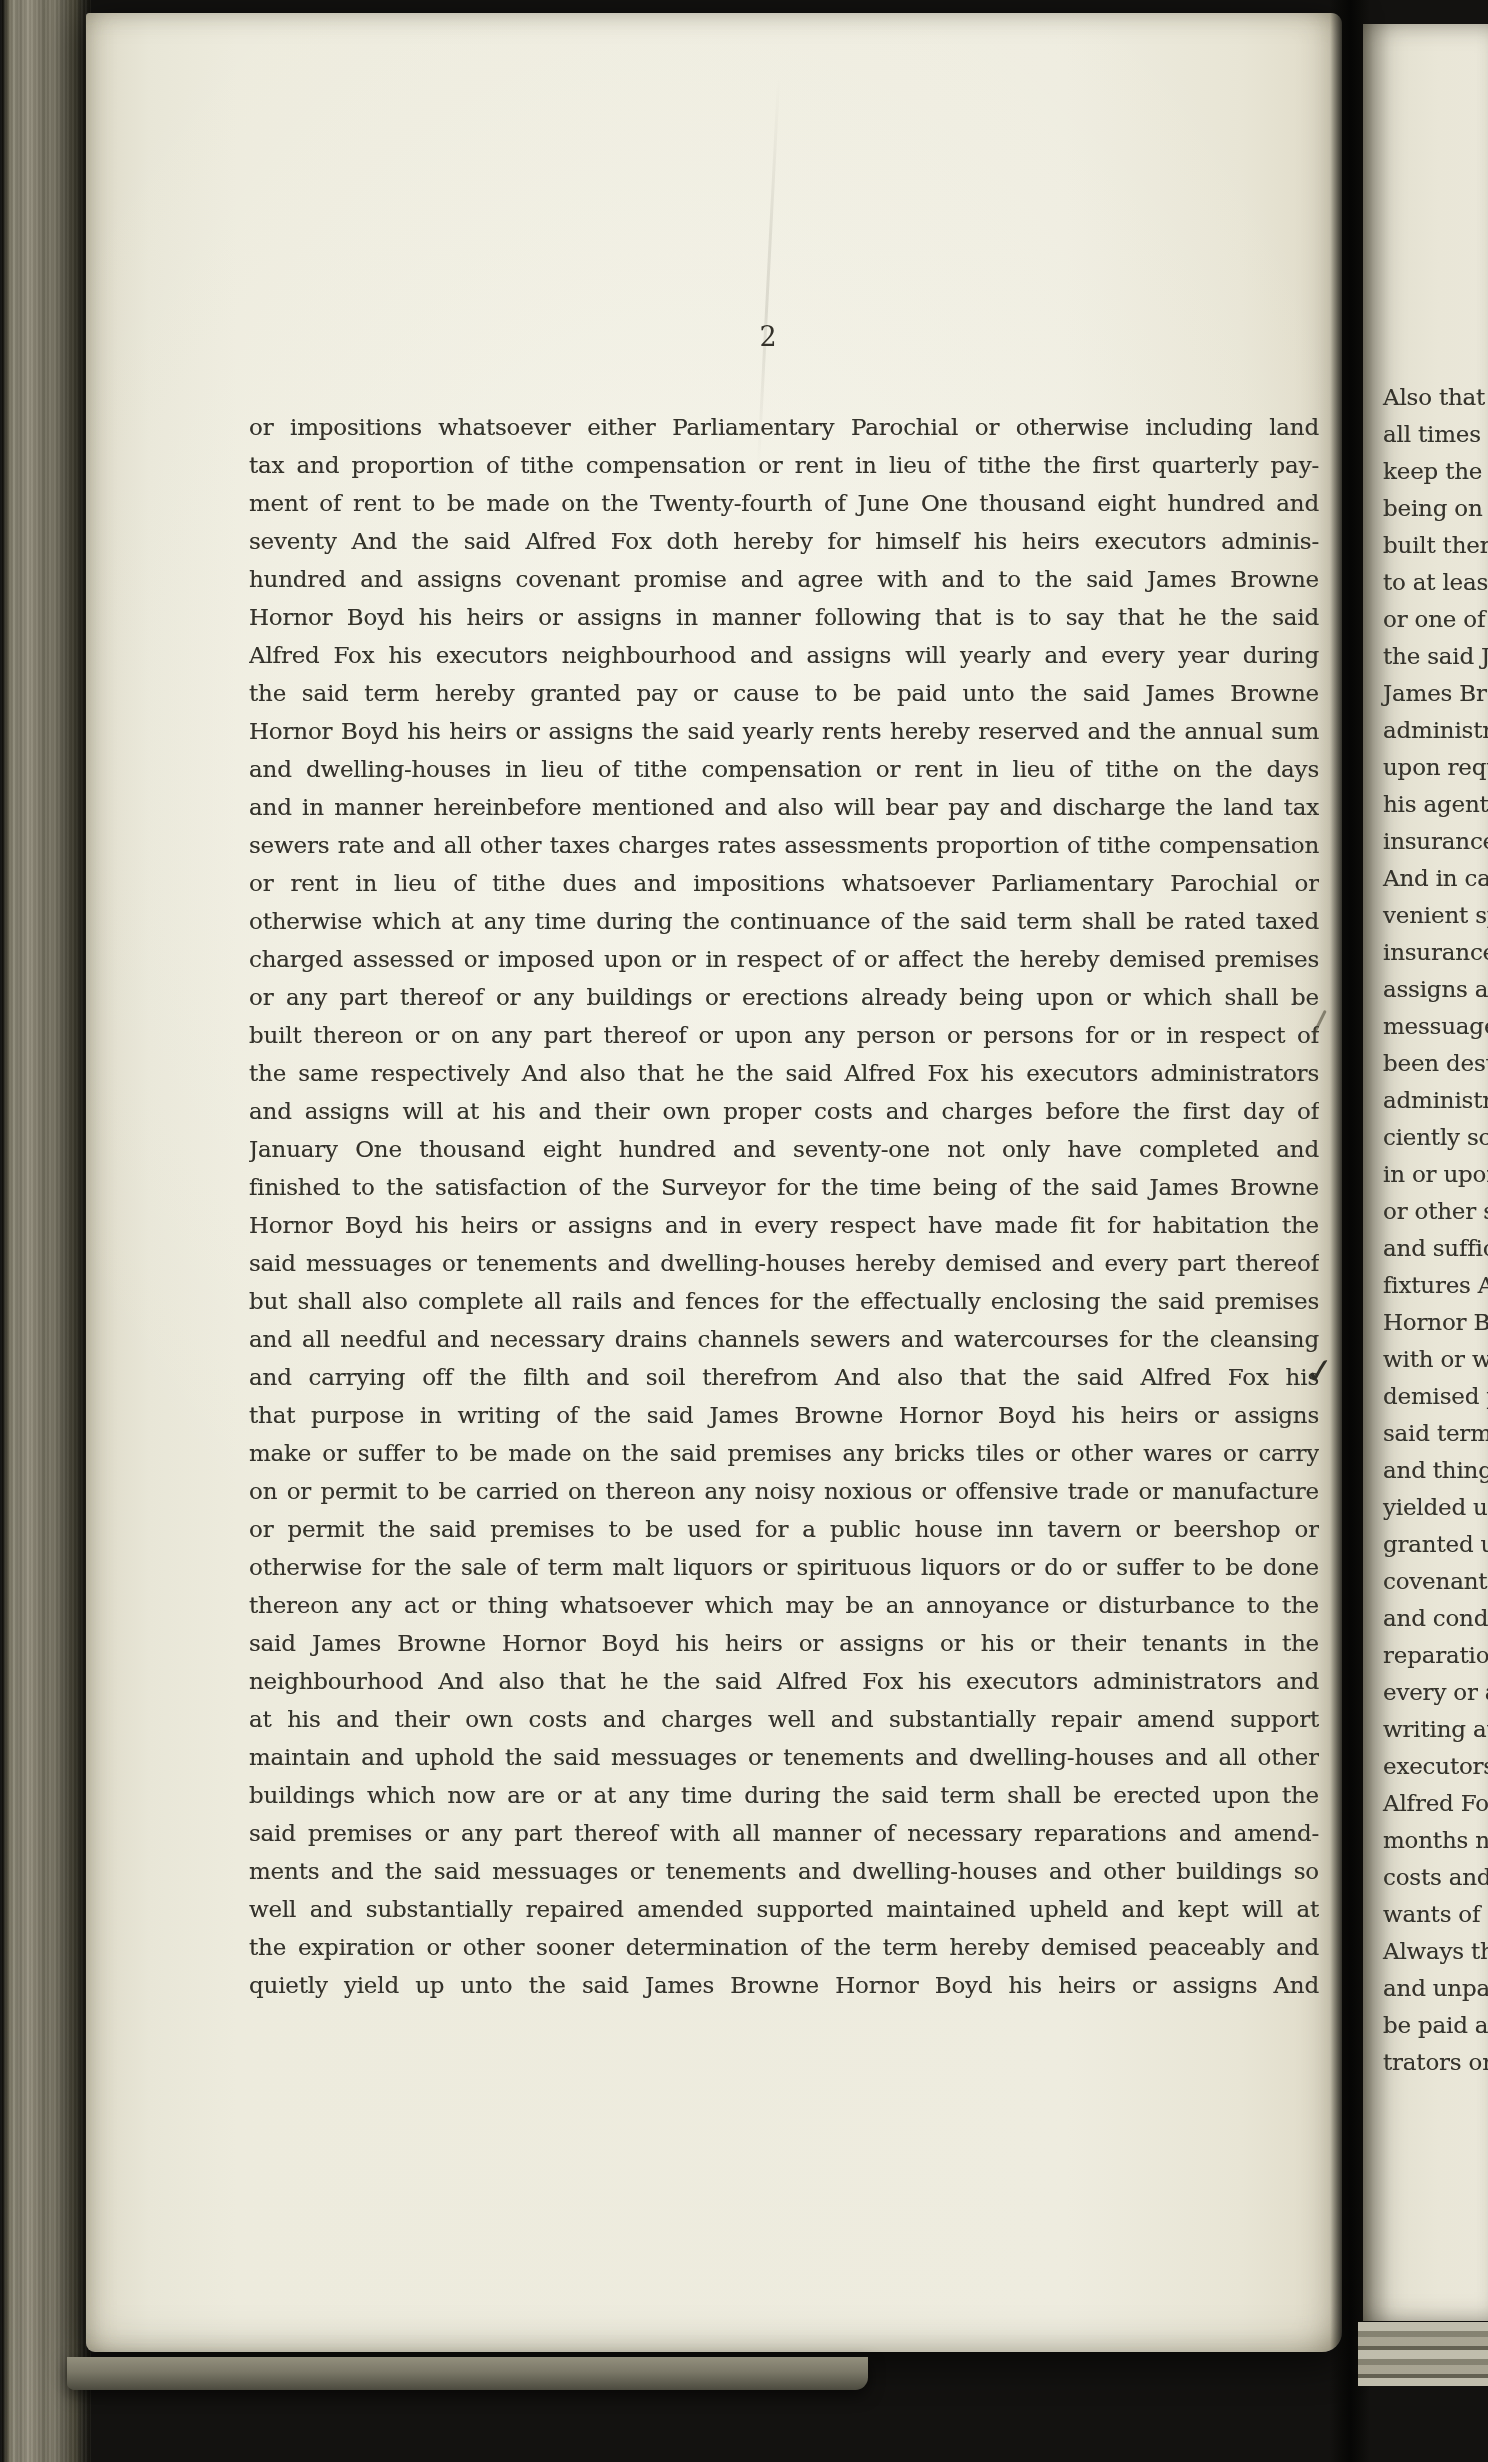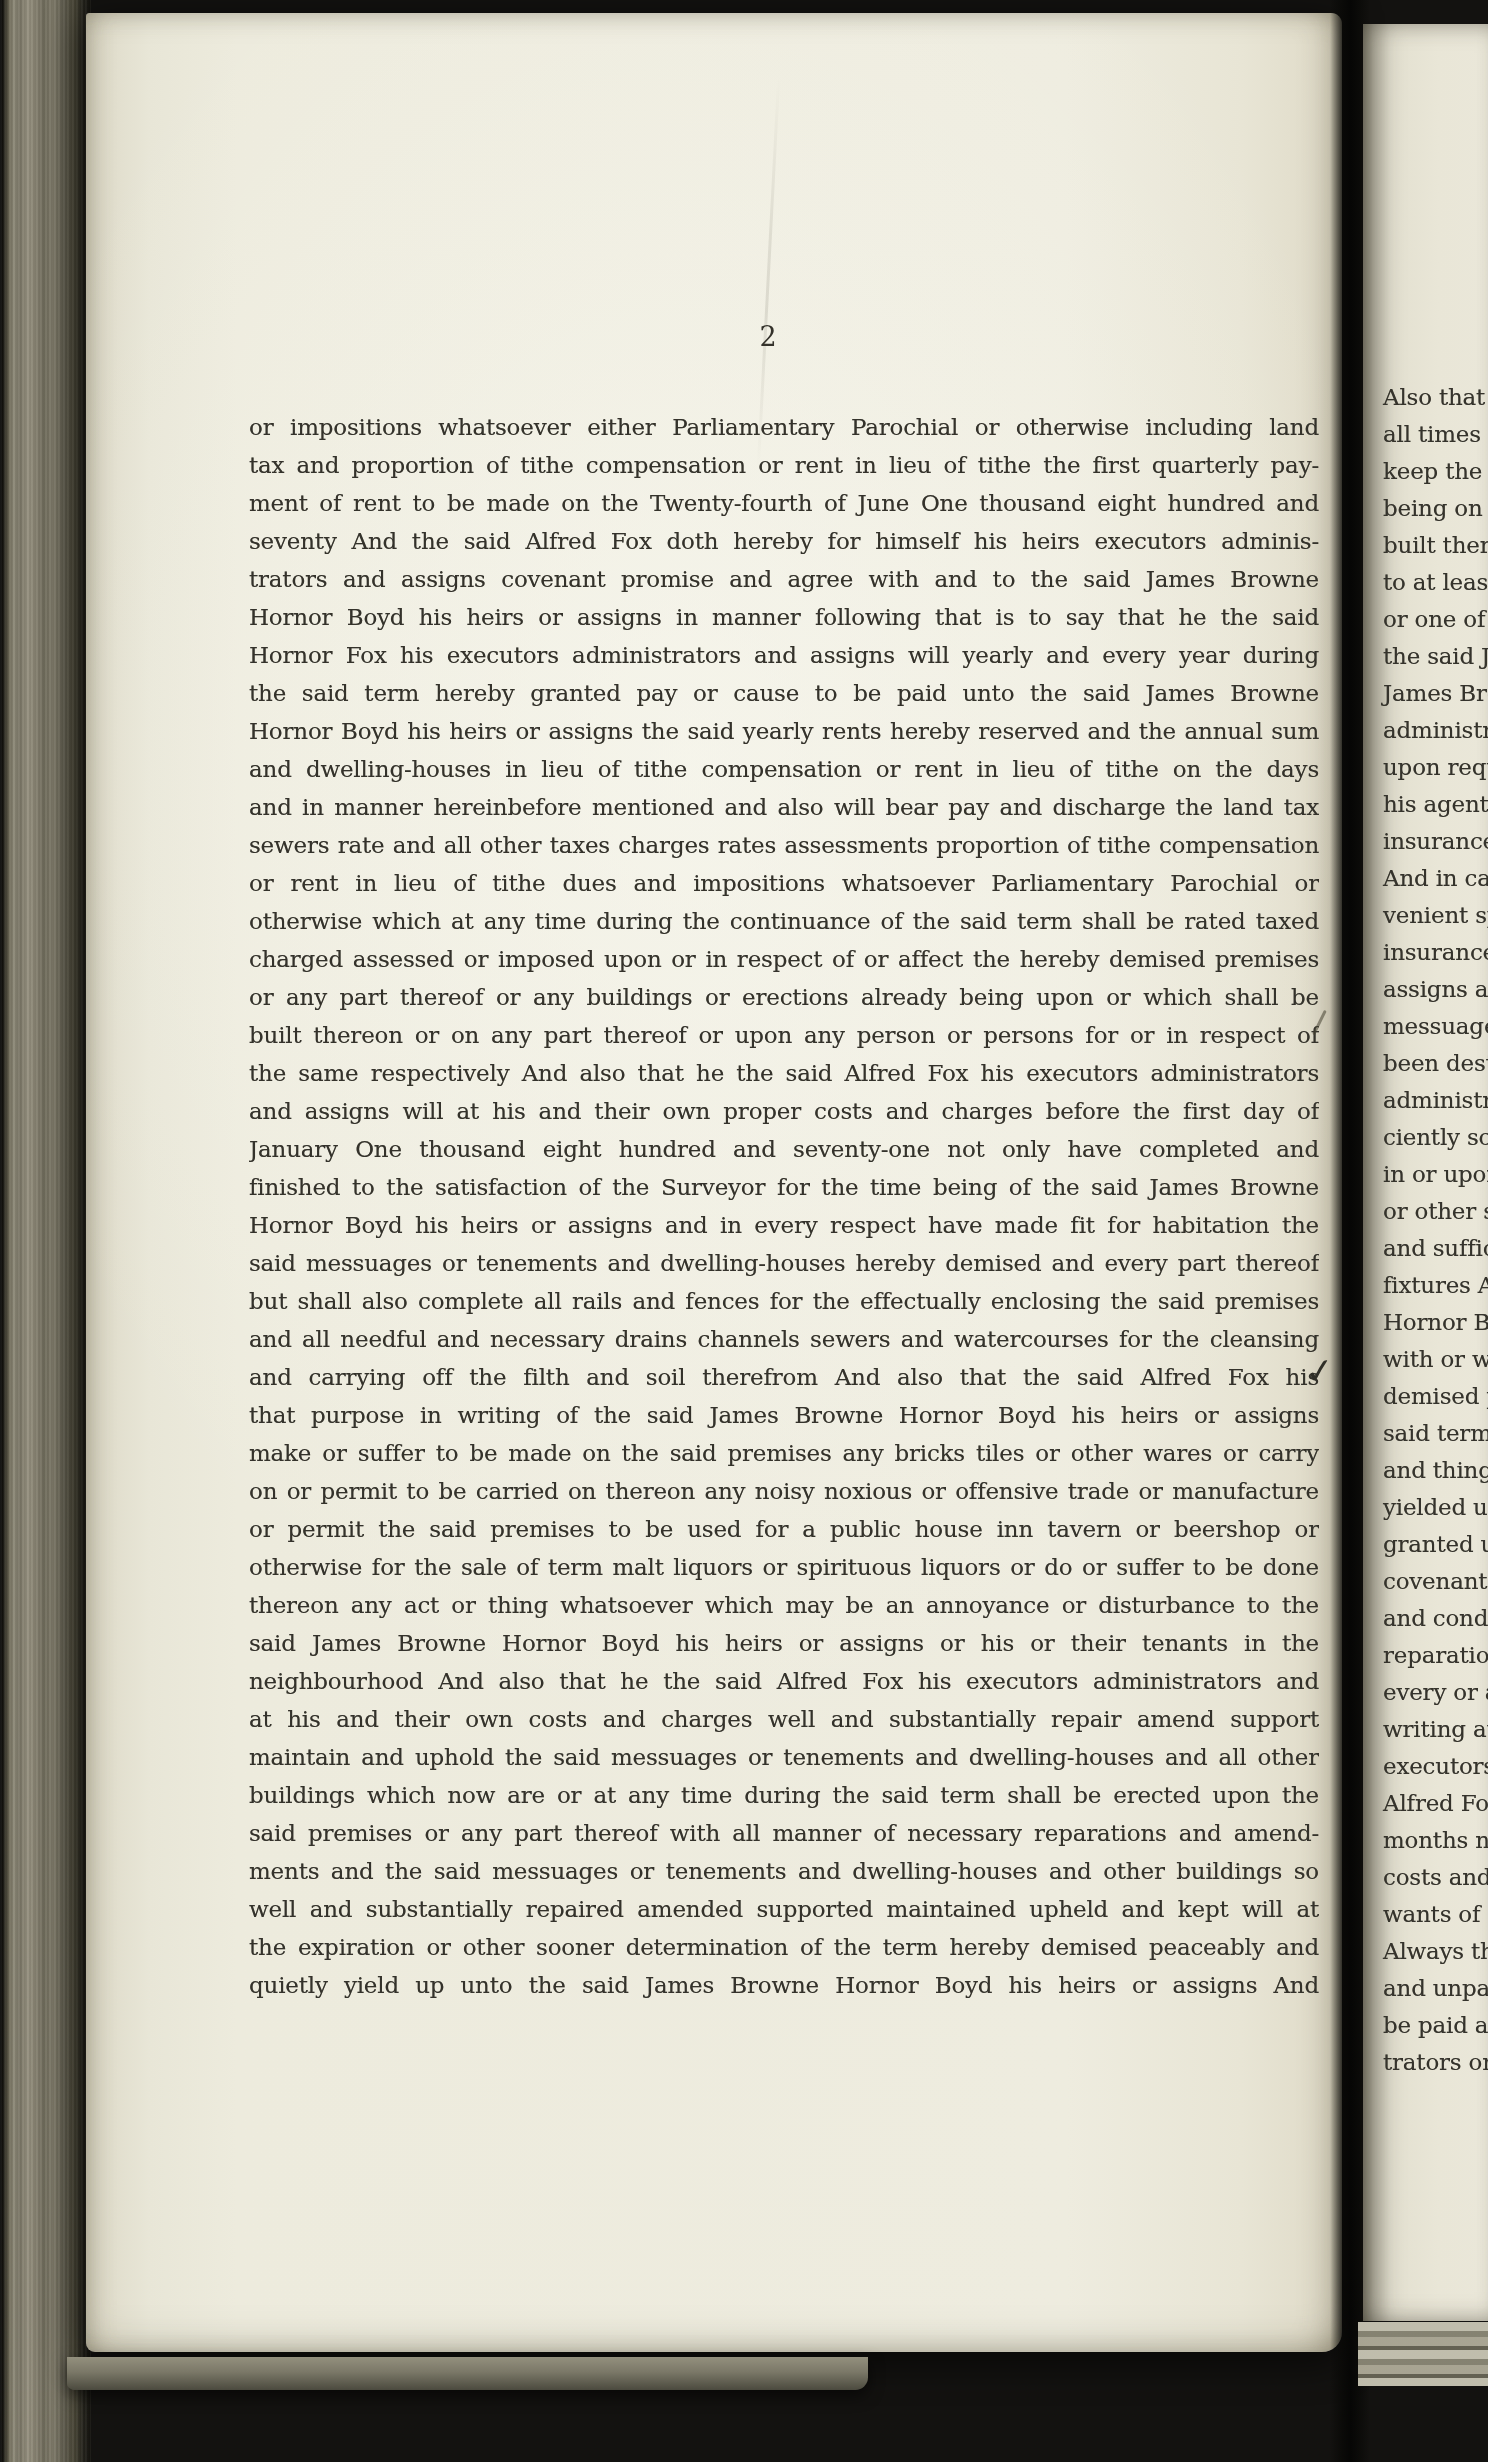--- a/index.html
+++ b/index.html
@@ -135,25 +135,25 @@
     <div class="text-block">
 
         <div class="line">or impositions whatsoever either Parliamentary Parochial or otherwise including land</div>
 
         <div class="line">tax and proportion of tithe compensation or rent in lieu of tithe the first quarterly pay-</div>
 
         <div class="line">ment of rent to be made on the Twenty-fourth of June One thousand eight hundred and</div>
 
         <div class="line">seventy And the said Alfred Fox doth hereby for himself his heirs executors adminis-</div>
 
-        <div class="line">trators and assigns covenant promise and agree with and to the said James Browne</div>
+        <div class="line">hundred and assigns covenant promise and agree with and to the said James Browne</div>
 
         <div class="line">Hornor Boyd his heirs or assigns in manner following that is to say that he the said</div>
 
-        <div class="line">Hornor Fox his executors administrators and assigns will yearly and every year during</div>
+        <div class="line">Alfred Fox his executors neighbourhood and assigns will yearly and every year during</div>
 
         <div class="line">the said term hereby granted pay or cause to be paid unto the said James Browne</div>
 
         <div class="line">Hornor Boyd his heirs or assigns the said yearly rents hereby reserved and the annual sum</div>
 
 
         <div class="line">and dwelling-houses in lieu of tithe compensation or rent in lieu of tithe on the days</div>
 
         <div class="line">and in manner hereinbefore mentioned and also will bear pay and discharge the land tax</div>
 

